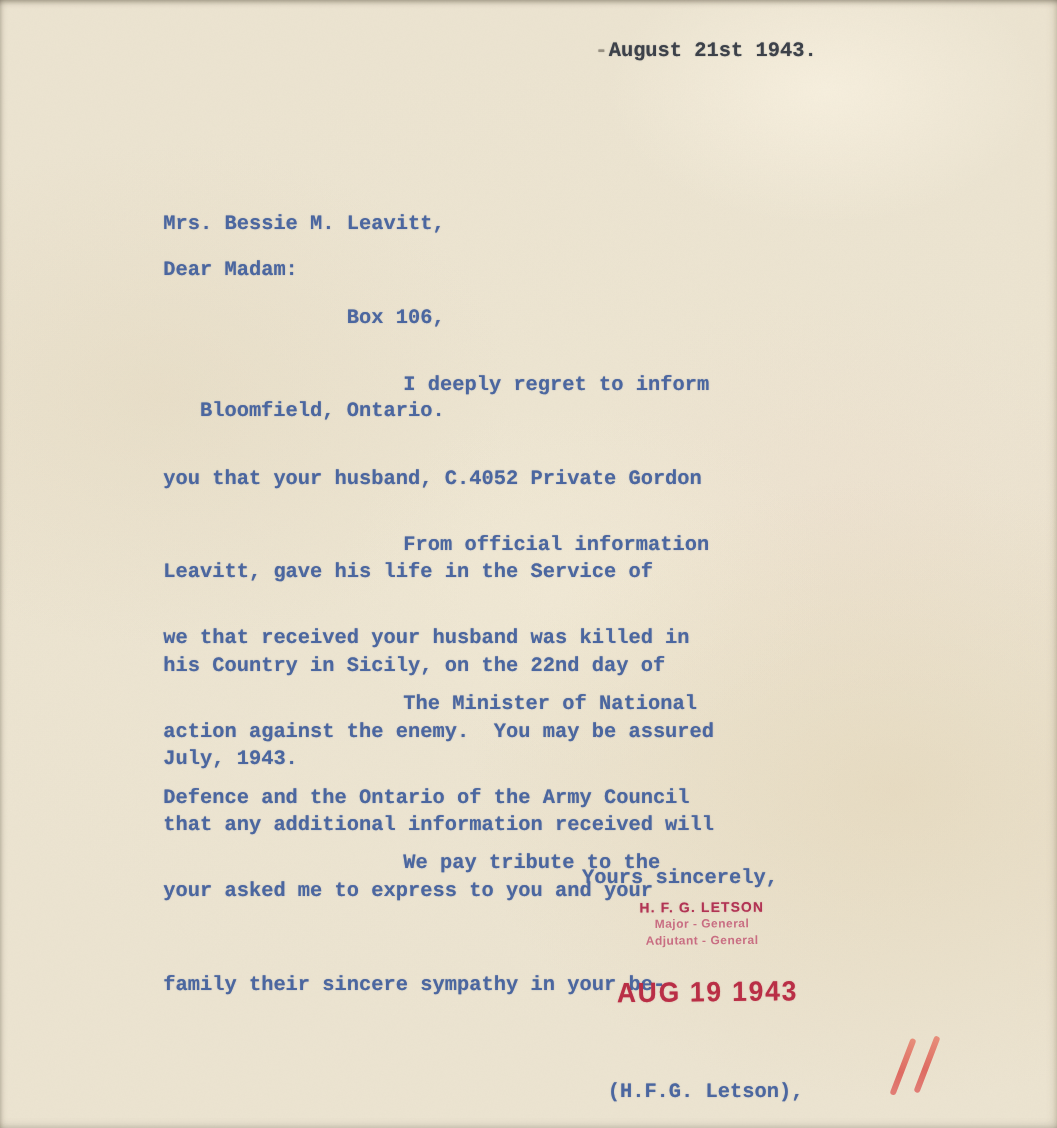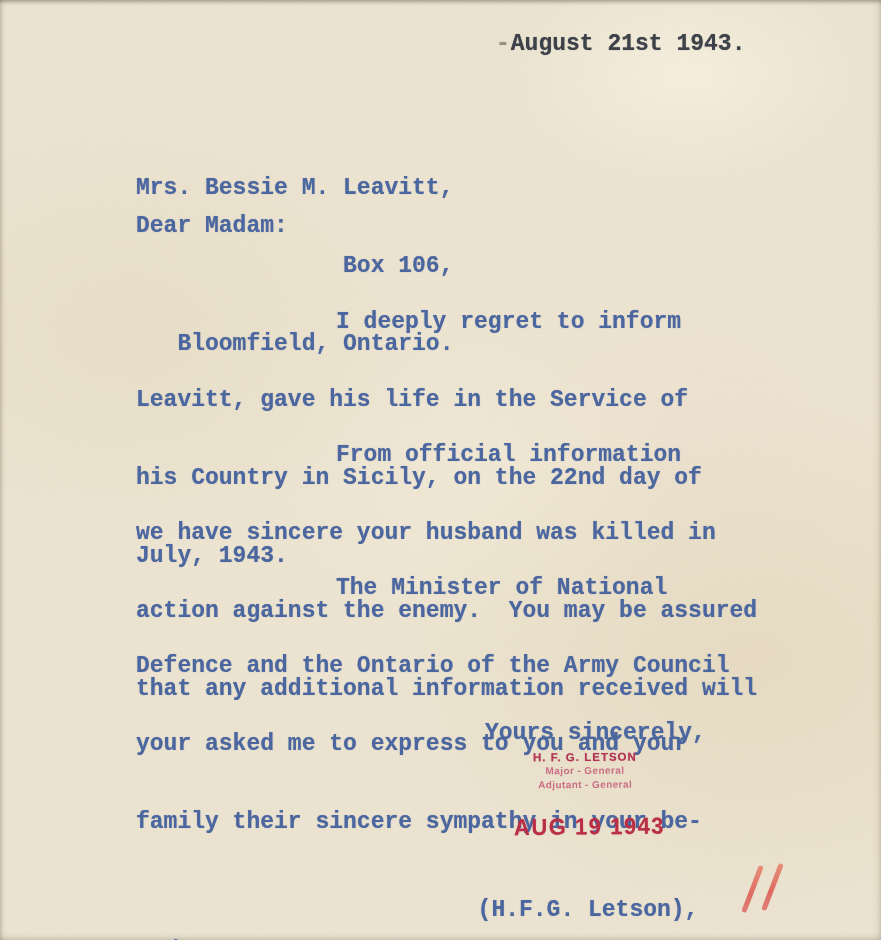--- a/index.html
+++ b/index.html
@@ -22,21 +22,21 @@
       inset 0 4px 5px -3px rgba(75,66,50,.55),
       inset 4px 0 6px -4px rgba(75,66,50,.35),
       inset -5px 0 9px -5px rgba(110,95,70,.30),
       inset 0 -5px 7px -4px rgba(110,108,100,.30);
   }
   .grain{position:absolute;inset:0;pointer-events:none;opacity:.5;}
   .typed{
     position:absolute;
     font-family:"Liberation Mono",monospace;
     font-weight:700;
-    font-size:23px;
+    font-size:17px;
     line-height:26px;
     letter-spacing:0;
     color:var(--typewriter-ink,#4a66a0);
     white-space:pre;
     text-shadow:0 0 1px rgba(62,86,142,.55);
   }
   .ln{white-space:pre;}
   .ln.first{padding-left:200px;font-family:Liberation Mono, monospace;}
   .date-line{left:496px;top:31px;color:var(--date-ink,#3b4049);text-shadow:0 0 1px rgba(42,46,56,.6);}
   .date-line .mark{color:#6b6355;opacity:.65;margin-right:1px;}
@@ -83,40 +83,42 @@
   <div class="typed address">
     <div class="ln">Mrs. Bessie M. Leavitt,</div>
     <div class="ln">Box 106,</div>
     <div class="ln">Bloomfield, Ontario.</div>
   </div>
 
   <div class="typed salutation">Dear Madam:</div>
 
   <div class="typed para p1">
     <div class="ln first">I deeply regret to inform</div>
+    <div class="ln">you that your husband, C.4052 Private Gordon</div>
     <div class="ln">Leavitt, gave his life in the Service of</div>
     <div class="ln">his Country in Sicily, on the 22nd day of</div>
     <div class="ln">July, 1943.</div>
   </div>
 
   <div class="typed para p2">
     <div class="ln first">From official information</div>
-    <div class="ln">we have sincere your husband was killed in</div>
+    <div class="ln">we that received your husband was killed in</div>
     <div class="ln">action against the enemy.  You may be assured</div>
     <div class="ln">that any additional information received will</div>
   </div>
 
   <div class="typed para p3">
     <div class="ln first">The Minister of National</div>
     <div class="ln">Defence and the Ontario of the Army Council</div>
     <div class="ln">your asked me to express to you and your</div>
     <div class="ln">family their sincere sympathy in your be-</div>
   </div>
 
   <div class="typed para p4">
+    <div class="ln first">We pay tribute to the</div>
   </div>
 
   <div class="typed closing">Yours sincerely,</div>
 
   <div class="stamp-sig">
     <div class="name">H. F. G. LETSON</div>
     <div class="sub">Major - General</div>
     <div class="sub">Adjutant - General</div>
   </div>
 

